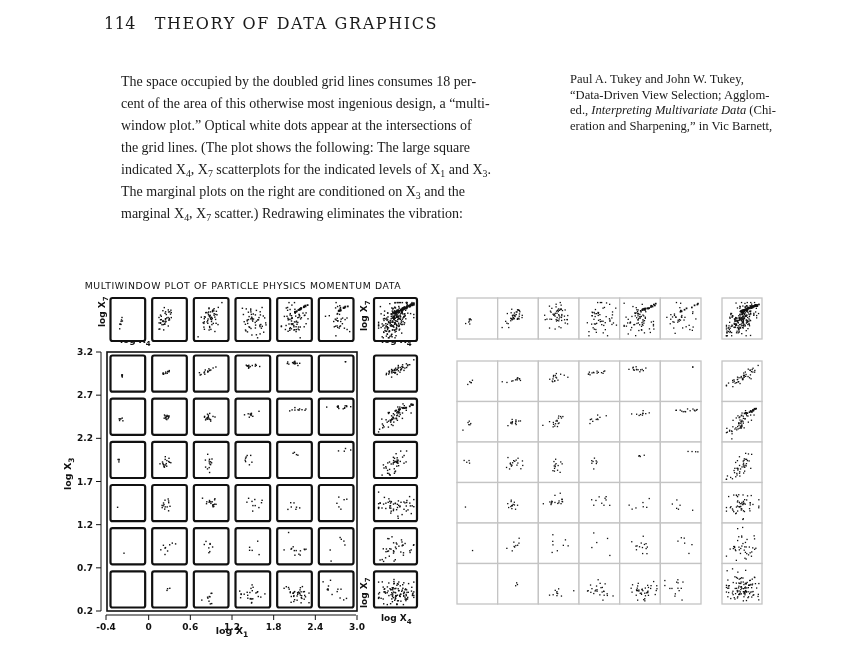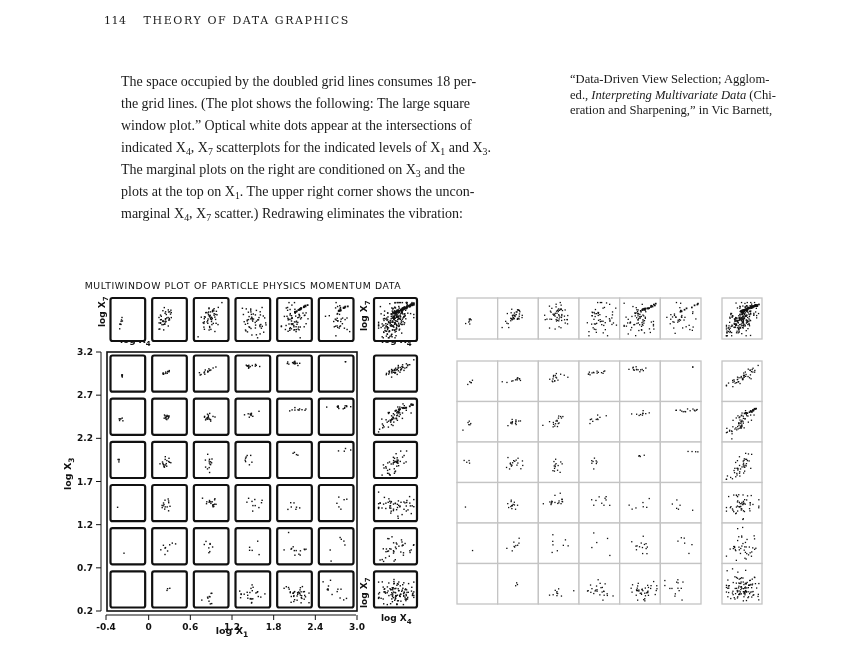--- a/index.html
+++ b/index.html
@@ -1,17 +1,17 @@
 <!DOCTYPE html>
 <html><head>
 <meta charset="utf-8">
 <style>
   html, body { margin: 0; padding: 0; background: #ffffff; }
   body { width: 863px; height: 660px; position: relative; overflow: hidden; font-family: "DejaVu Serif", "Liberation Serif", serif; color: #1a1a1a; }
-  .running-head { position: absolute; left: 104px; top: 14px; font-size: 11px; letter-spacing: 1.6px; font-family: "DejaVu Serif", serif; }
+  .running-head { position: absolute; left: 104px; top: 14px; font-size: 16px; letter-spacing: 1.6px; font-family: "DejaVu Serif", serif; }
   .running-head .pg { margin-right: 12px; letter-spacing: 0.5px; }
   .body-text { position: absolute; left: 104px; top: 71px; width: 410px; font-family: "Liberation Serif", serif; font-size: 14px; line-height: 22px; text-align: justify; }
   .body-text p { margin: 0; text-indent: 17px; }
   .body-text .line { display: block; white-space: nowrap; }
   .sidenote { position: absolute; left: 570px; top: 72px; width: 215px; font-family: "Liberation Serif", serif; font-size: 12.6px; line-height: 15.6px; }
   .sidenote .line { display: block; white-space: nowrap; }
   .sidenote i { font-style: italic; }
   sub { font-size: 70%; vertical-align: -3px; line-height: 0; }
   svg { position: absolute; left: 0; top: 0; }
   .sans { font-family: "DejaVu Sans", "Liberation Sans", sans-serif; }
@@ -20,30 +20,31 @@
 <body>
 
 <div class="running-head">
   <span class="pg">114</span>
   <span>THEORY OF DATA GRAPHICS</span>
 </div>
 
 <div class="body-text">
   <p id="body-lines">
       <span class="line" style="text-indent: 17px;"><span>The space occupied by the doubled grid lines consumes 18 per-</span></span>
+      <span class="line"><span>cent of the area of this otherwise most ingenious design, a “multi-</span></span>
+      <span class="line"><span>window plot.” Optical white dots appear at the intersections of</span></span>
       <span class="line"><span>the grid lines. (The plot shows the following: The large square</span></span>
-      <span class="line"><span>window plot.” Optical white dots appear at the intersections of</span></span>
       <span class="line"><span>indicated X</span><sub>4</sub><span>, X</span><sub>7</sub><span> scatterplots for the indicated levels of X</span><sub>1</sub><span> and X</span><sub>3</sub><span>.</span></span>
       <span class="line"><span>The marginal plots on the right are conditioned on X</span><sub>3</sub><span> and the</span></span>
-      <span class="line"><span>plots at the top on X</span><sub>1</sub><span>. The upper right corner shows the uncon-</span></span>
       <span class="line"><span>marginal X</span><sub>4</sub><span>, X</span><sub>7</sub><span> scatter.) Redrawing eliminates the vibration:</span></span>
     </p>
 </div>
 
 <div class="sidenote">
+  <span class="line">Paul A. Tukey and John W. Tukey,</span>
   <span class="line">“Data-Driven View Selection; Agglom-</span>
   <span class="line"><span>ed., </span><i>Interpreting Multivariate Data</i><span> (Chi-</span></span>
   <span class="line">eration and Sharpening,” in Vic Barnett,</span>
 </div>
 
 <svg id="fig" width="863" height="660">
   <g id="left-fig">
     <text x="243" y="289" text-anchor="middle" class="sans" font-size="9.3" letter-spacing="0.6" fill="#111">MULTIWINDOW PLOT OF PARTICLE PHYSICS MOMENTUM DATA</text>
     <text x="120" y="343" class="sans" font-size="9" font-weight="bold" fill="#111">log X<tspan dy="3" font-size="7">4</tspan></text>
     <text transform="translate(105,327) rotate(-90)" class="sans" font-size="9" font-weight="bold" fill="#111">log X<tspan dy="3" font-size="7">7</tspan></text>

